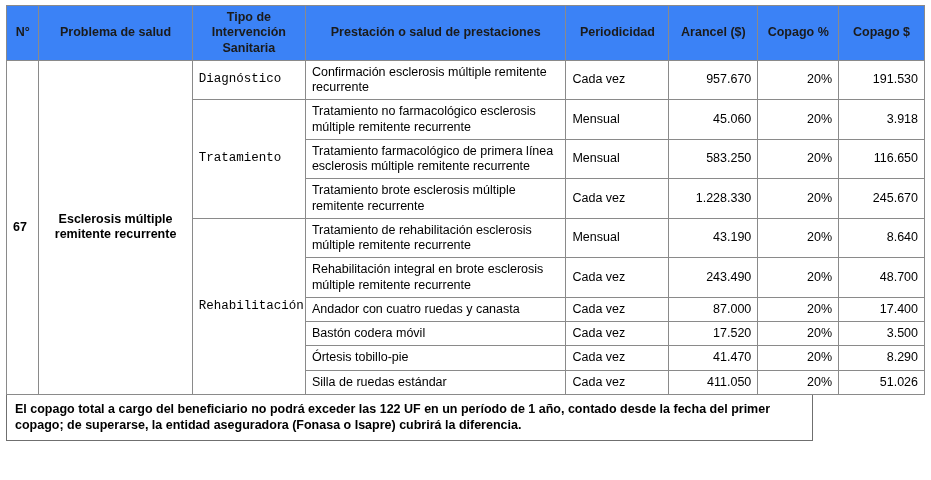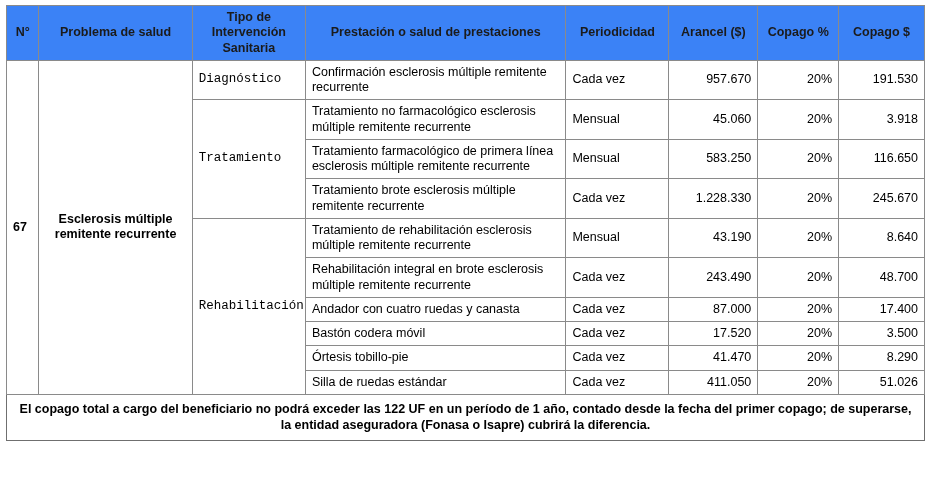--- a/index.html
+++ b/index.html
@@ -80,30 +80,29 @@
   }
   td.money {
     text-align: right;
     padding-right: 8px;
   }
   td.pct {
     text-align: right;
     padding-right: 10px;
   }
   .note {
-    width: 919px;
+    width: 807px;
     box-sizing: border-box;
     border: 1px solid #6f6f6f;
     border-top: none;
     padding: 6px 8px 7px 8px;
     font-size: 12.5px;
     font-weight: bold;
     line-height: 1.3;
     background: #ffffff;
-    text-align: center;
   }
 </style>
 </head>
 <body>
 
 <div class="sheet">
 
   <table class="benefits">
     <colgroup>
       <col class="col-num">

